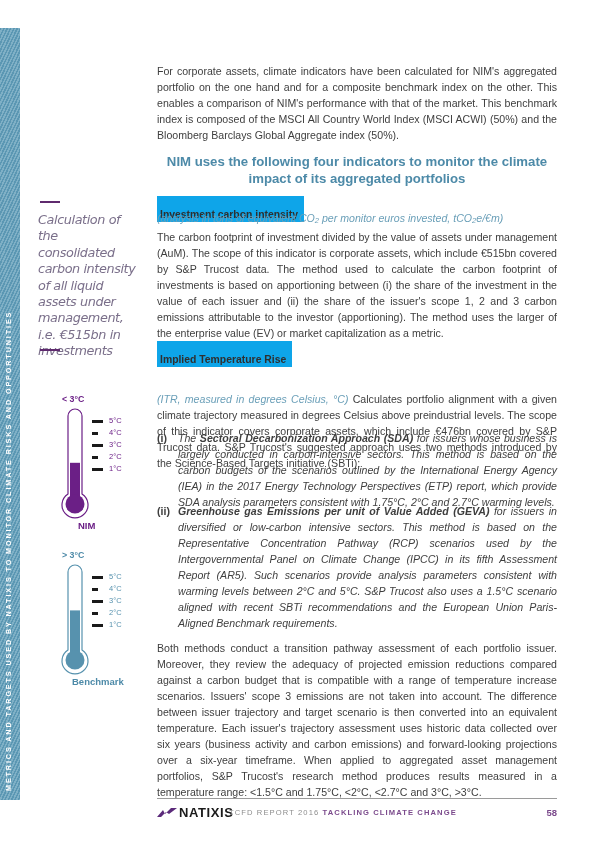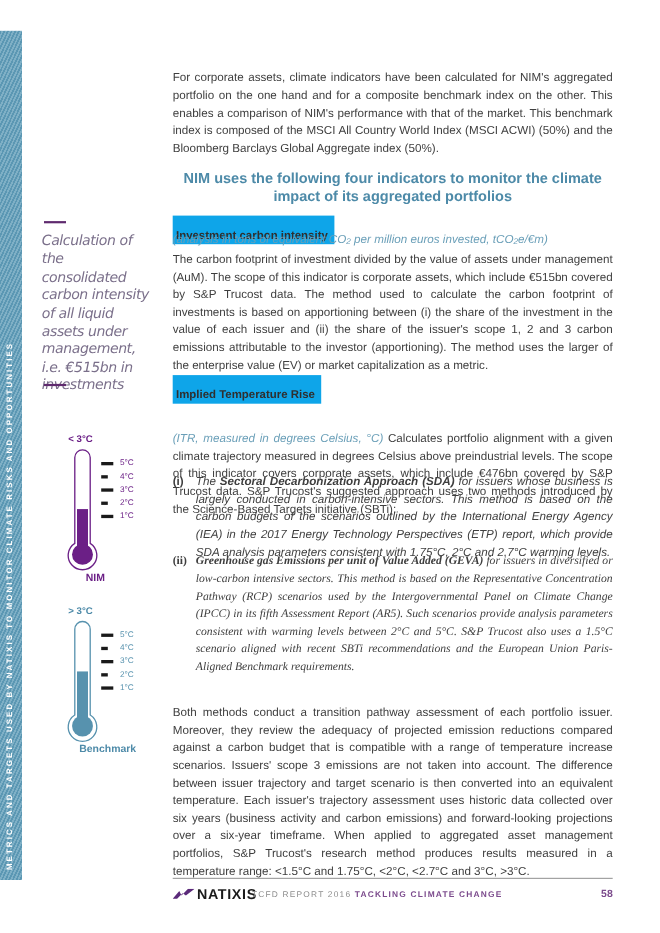--- a/index.html
+++ b/index.html
@@ -29,21 +29,21 @@
     .note { color: #6a9fb8; font-style: italic; }
     .sub { font-size: 7.5px; vertical-align: -1px; }
 
     .p-ici { top: 210px; }
     .p-itr { top: 356px; margin-top: 35px; }
     .list { position: absolute; left: 157px; width: 400px; font-size: 10.6px; line-height: 16px; text-align: justify; color: #3e3e3e; font-style: italic; }
     .list-item { position: relative; padding-left: 21px; }
     .list-item .num { position: absolute; left: 0; top: 0; font-style: normal; font-weight: bold; }
     .list-item b { font-weight: bold; }
     .list-1 { top: 430px; }
-    .list-2 { top: 503px; font-family: Liberation Serif, serif; }
+    .list-2 { top: 503px; }
     .p-both { top: 640px; }
 
     .side-quote { position: absolute; left: 38px; top: 212px; width: 100px; font-style: italic; color: #7a6f8a; font-size: 12.8px; line-height: 16.4px; font-family: "DejaVu Sans", sans-serif; font-weight: 300; letter-spacing: -0.4px; }
     .rule { position: absolute; left: 40px; width: 20px; height: 2px; background: #5f2a6e; }
     .rule-top { top: 201px; }
     .rule-bot { top: 349px; }
 
     .thermo { position: absolute; left: 60px; width: 70px; }
     .thermo-label-top { position: absolute; font-size: 8.8px; font-weight: bold; white-space: nowrap; }
     .thermo-name { position: absolute; font-size: 9.5px; font-weight: bold; white-space: nowrap; }
@@ -70,21 +70,21 @@
 <p class="main p-intro">For corporate assets, climate indicators have been calculated for NIM's aggregated portfolio on the one hand and for a composite benchmark index on the other. This enables a comparison of NIM's performance with that of the market. This benchmark index is composed of the MSCI All Country World Index (MSCI ACWI) (50%) and the Bloomberg Barclays Global Aggregate index (50%).</p>
 
 <h2 class="section-title">NIM uses the following four indicators to monitor the climate impact of its aggregated portfolios</h2>
 
 <div class="rule rule-top"></div>
 <div class="side-quote">Calculation of the consolidated carbon intensity of all liquid assets under management, i.e. €515bn in investments</div>
 <div class="rule rule-bot"></div>
 
 <div class="tag tag-1">Investment carbon intensity</div>
 <p class="main p-ici">
-  <span class="note"><span>(analysis in tons of equivalent CO</span><span class="sub">2</span><span> per million euros invested, tCO</span><span class="sub">2</span><span>e/€m)</span></span><br>
+  <span class="note"><span>(analysis in tons of equivalent CO</span><span class="sub">2</span><span> per monitor euros invested, tCO</span><span class="sub">2</span><span>e/€m)</span></span><br>
   <span>The carbon footprint of investment divided by the value of assets under management (AuM). The scope of this indicator is corporate assets, which include €515bn covered by S&amp;P Trucost data. The method used to calculate the carbon footprint of investments is based on apportioning between (i) the share of the investment in the value of each issuer and (ii) the share of the issuer's scope 1, 2 and 3 carbon emissions attributable to the investor (apportioning). The method uses the larger of the enterprise value (EV) or market capitalization as a metric.</span>
 </p>
 
 <div class="tag tag-2">Implied Temperature Rise</div>
 <p class="main p-itr"><span class="note">(ITR, measured in degrees Celsius, °C)</span><span> Calculates portfolio alignment with a given climate trajectory measured in degrees Celsius above preindustrial levels. The scope of this indicator covers corporate assets, which include €476bn covered by S&amp;P Trucost data. S&amp;P Trucost's suggested approach uses two methods introduced by the Science-Based Targets initiative (SBTi):</span></p>
 
 <div class="list list-1">
   <div class="list-item">
     <span class="num">(i)</span>
     <span>The </span><b>Sectoral Decarbonization Approach (SDA)</b><span> for issuers whose business is largely conducted in carbon-intensive sectors. This method is based on the carbon budgets of the scenarios outlined by the International Energy Agency (IEA) in the 2017 Energy Technology Perspectives (ETP) report, which provide SDA analysis parameters consistent with 1.75°C, 2°C and 2.7°C warming levels.</span>

